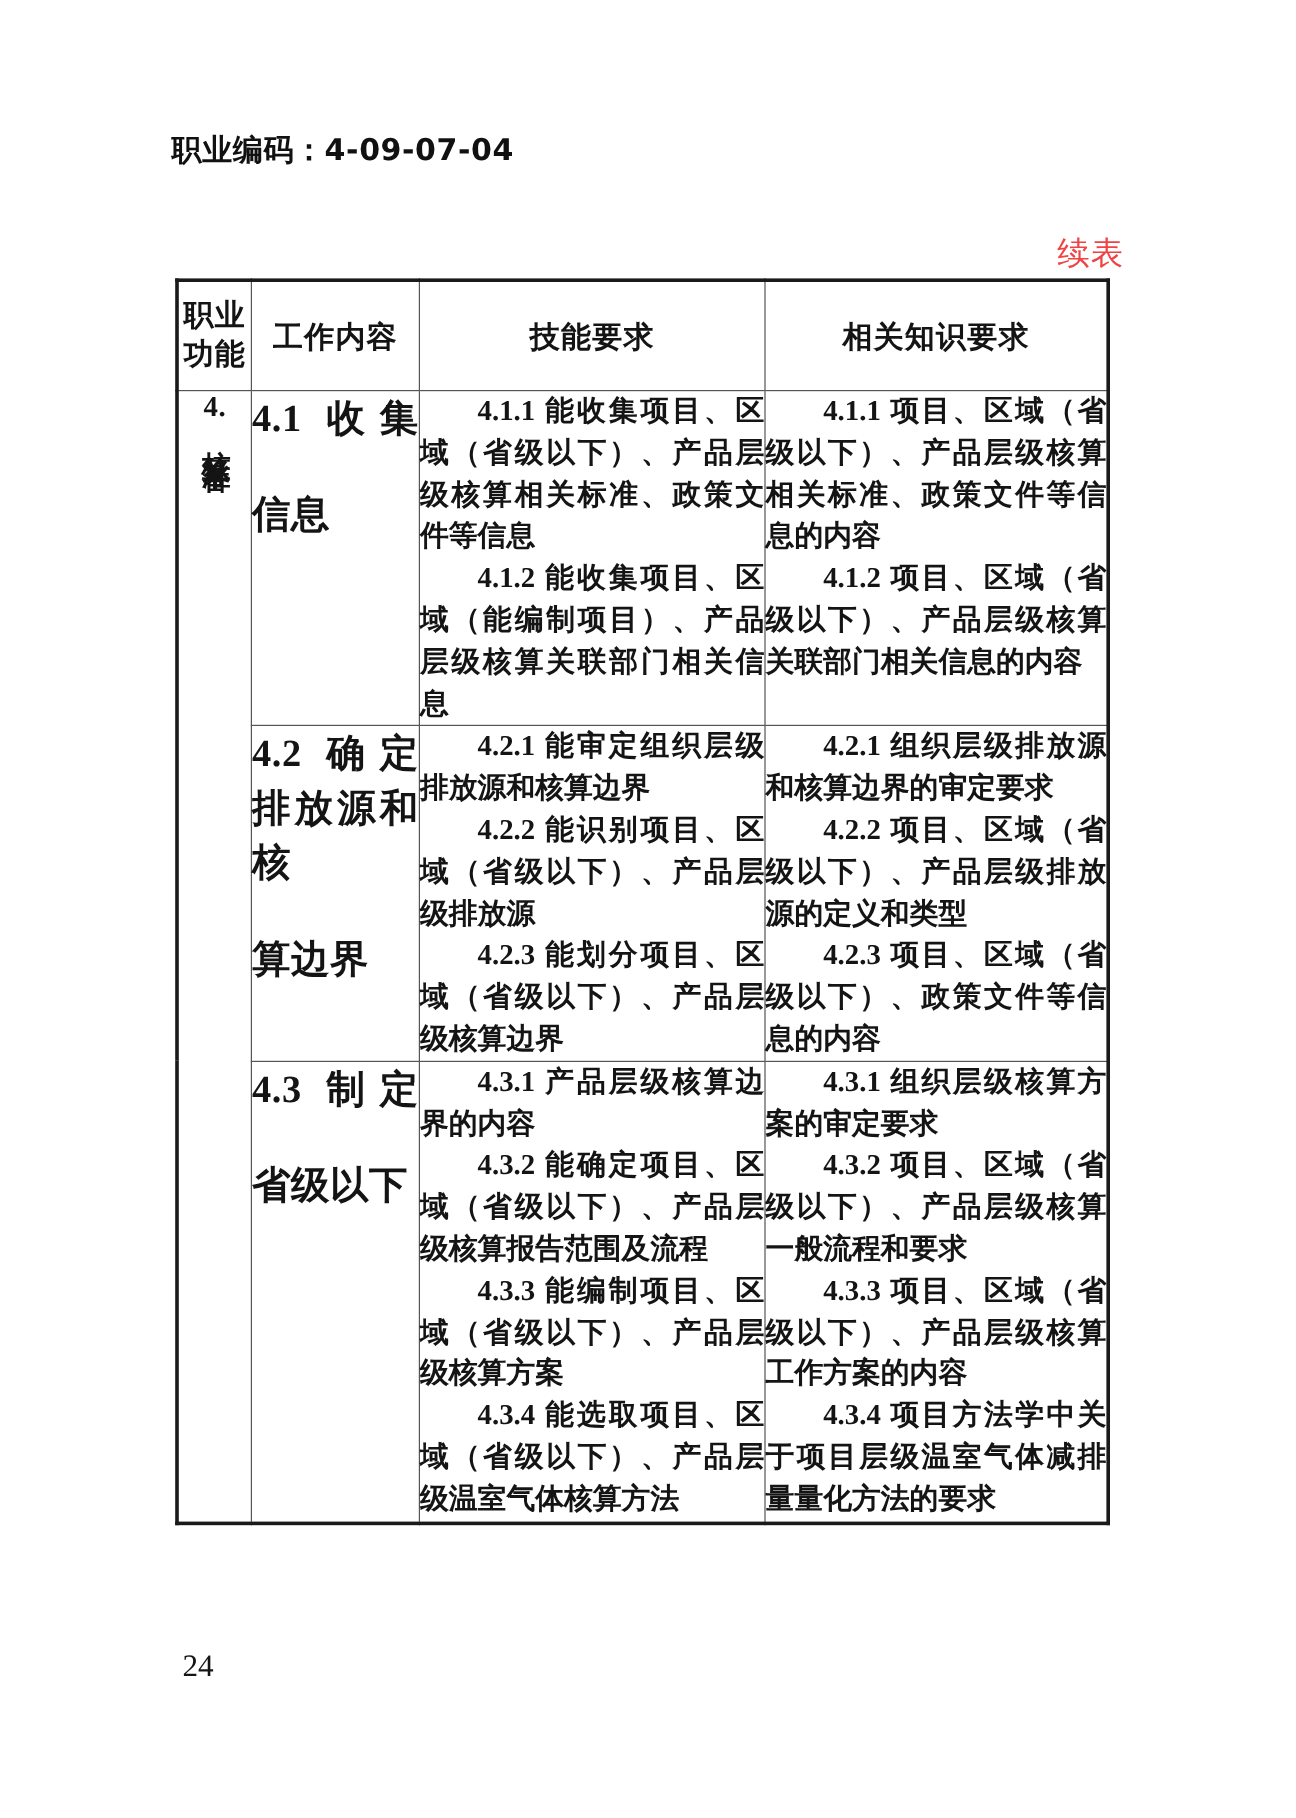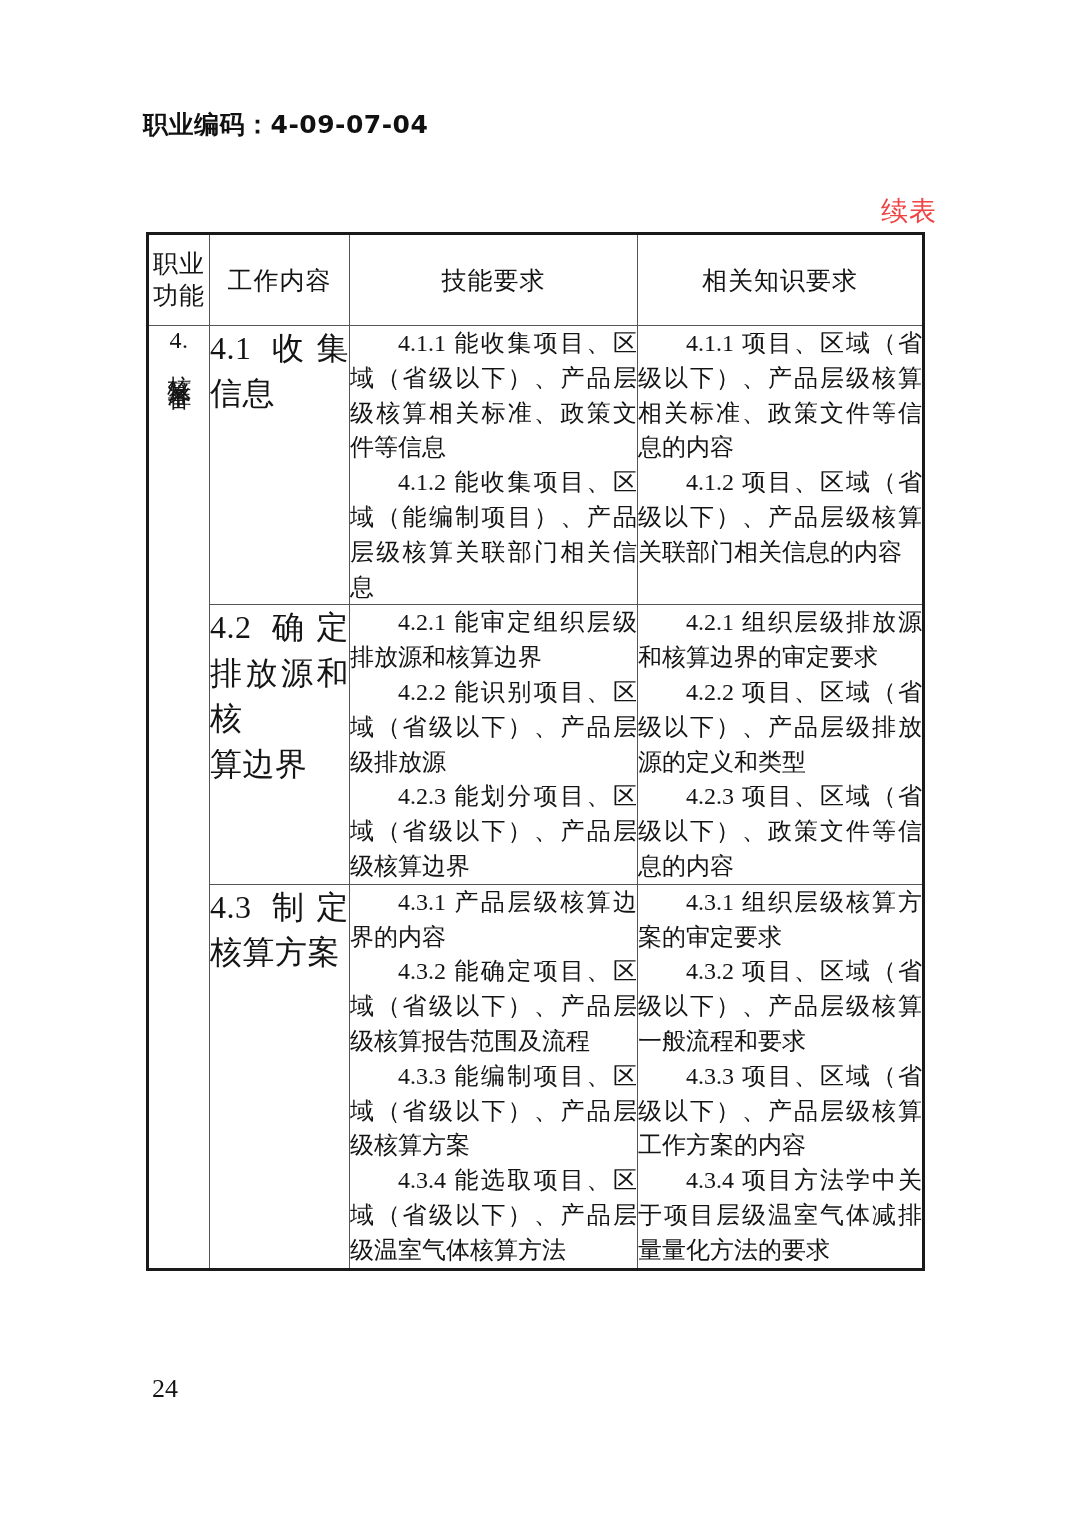--- a/index.html
+++ b/index.html
@@ -44,20 +44,21 @@
     letter-spacing: 1px;
     white-space: nowrap;
   }
 
   
   .table-wrap {
     position: absolute;
     left: 146px;
     top: 232px;
     width: 776px;
+    font-weight: bold;
   }
   table.spec {
     border-collapse: collapse;
     table-layout: fixed;
     width: 776px;
     border: 3px solid #1a1a1a;
   }
   table.spec td,
   table.spec th {
     border: 1px solid #555;
@@ -114,20 +115,21 @@
     vertical-align: middle;
     font-size: 32px;
     line-height: 1.42;
     padding: 0 12px;
     letter-spacing: 0.5px;
   }
   td.work-cell .wc-line { display: block; }
   td.work-cell .wc-line.last {
     text-align: right;
     text-align-last: left;
+    margin-top: 35px;
   }
 
   
   td.body-cell {
     padding: 16px 12px 16px 12px;
     font-size: 24px;
     line-height: 1.45;
     letter-spacing: 0px;
   }
   .item {
@@ -211,21 +213,21 @@
           <td class="body-cell">
             <p class="item">4.2.1 组织层级排放源和核算边界的审定要求</p>
             <p class="item">4.2.2 项目、区域（省级以下）、产品层级排放源的定义和类型</p>
             <p class="item">4.2.3 项目、区域（省级以下）、政策文件等信息的内容</p>
           </td>
         </tr>
 
         <tr>
           <td class="work-cell">
             <span class="wc-line">4.3 制定</span>
-            <span class="wc-line last">核算方案</span>
+            <span class="wc-line last">省级以下</span>
           </td>
           <td class="body-cell">
             <p class="item">4.3.1 产品层级核算边界的内容</p>
             <p class="item">4.3.2 能确定项目、区域（省级以下）、产品层级核算报告范围及流程</p>
             <p class="item">4.3.3 能编制项目、区域（省级以下）、产品层级核算方案</p>
             <p class="item">4.3.4 能选取项目、区域（省级以下）、产品层级温室气体核算方法</p>
           </td>
           <td class="body-cell">
             <p class="item">4.3.1 组织层级核算方案的审定要求</p>
             <p class="item">4.3.2 项目、区域（省级以下）、产品层级核算一般流程和要求</p>

